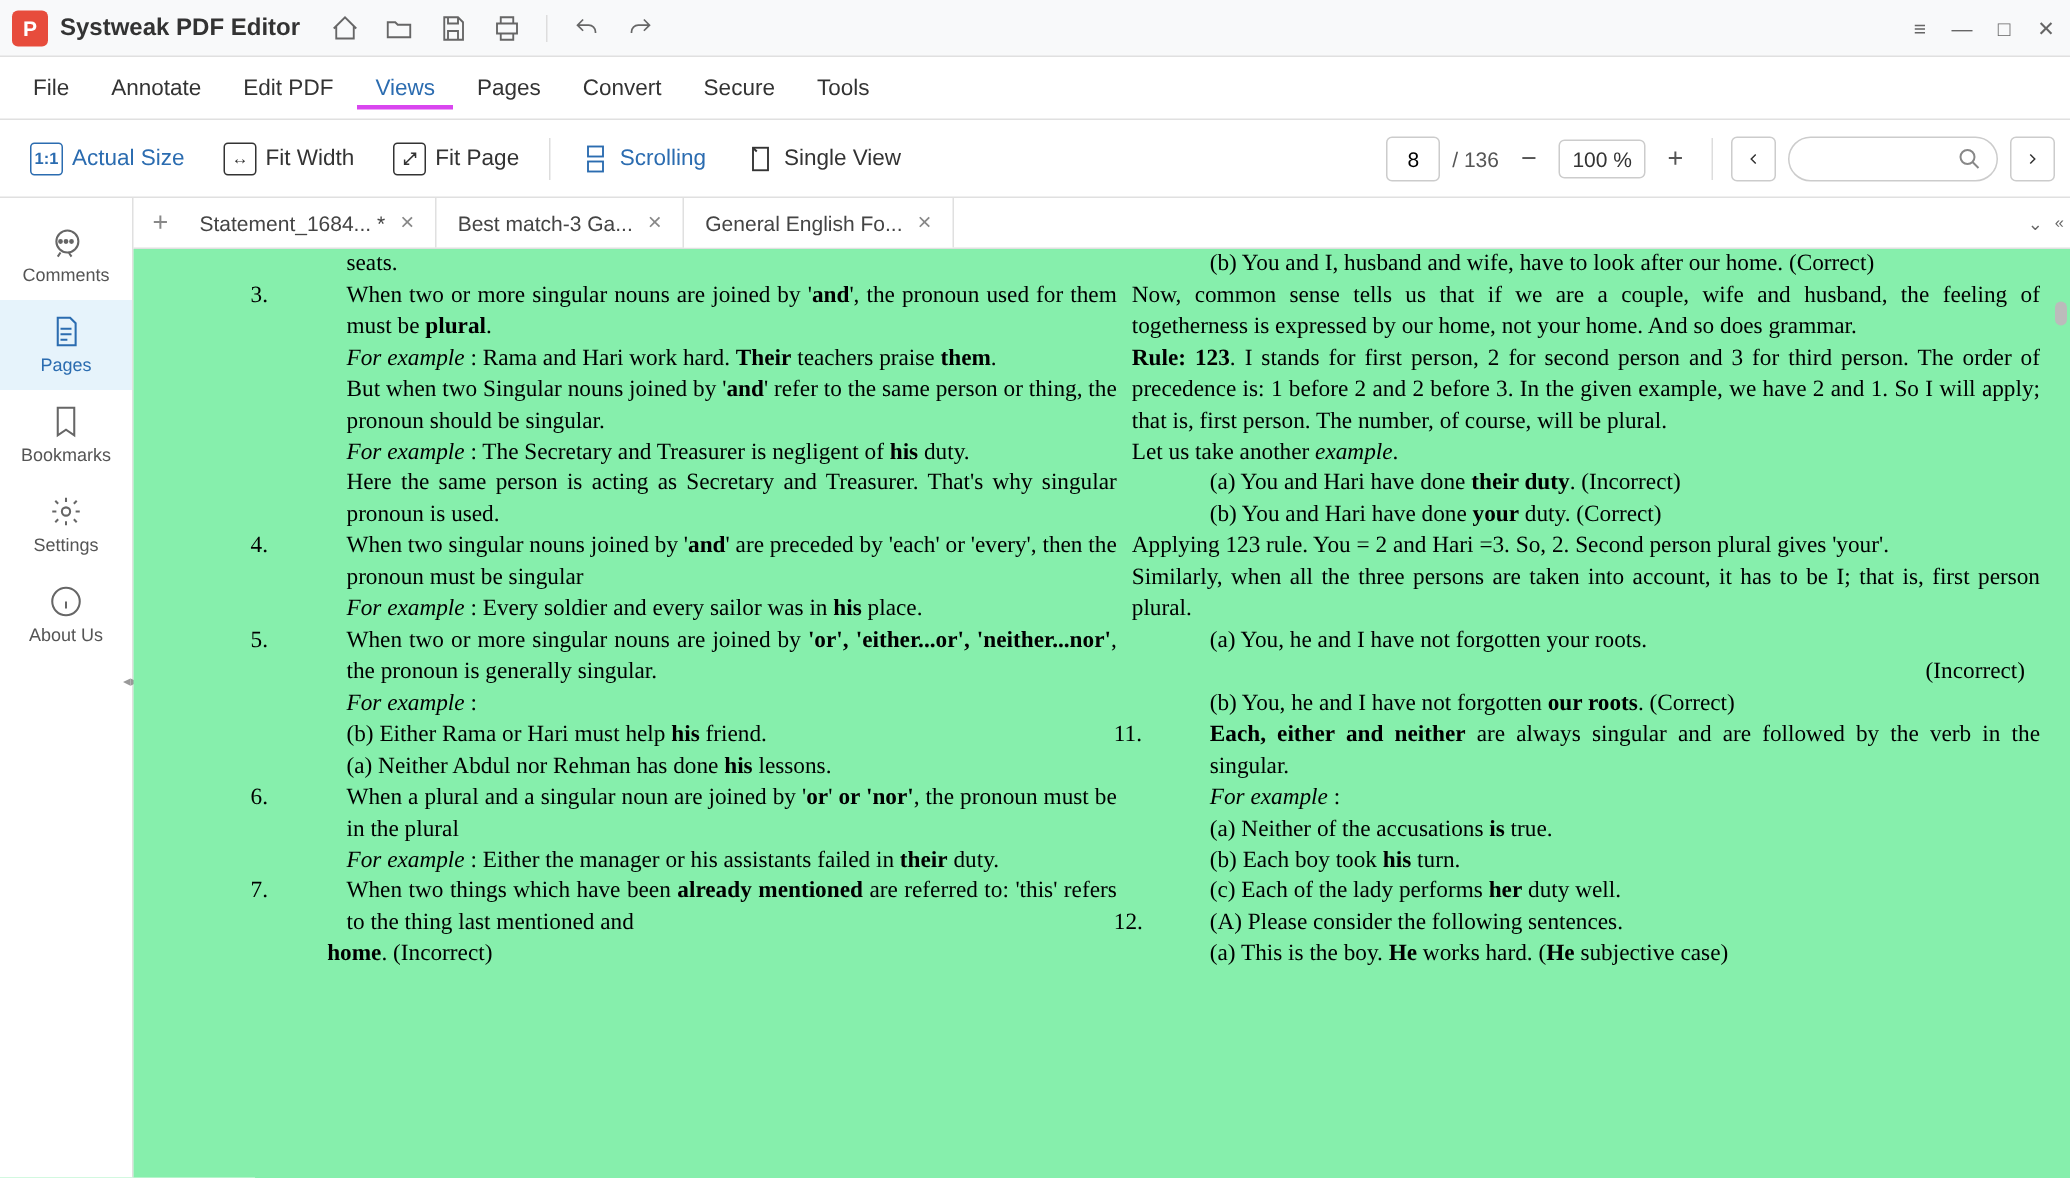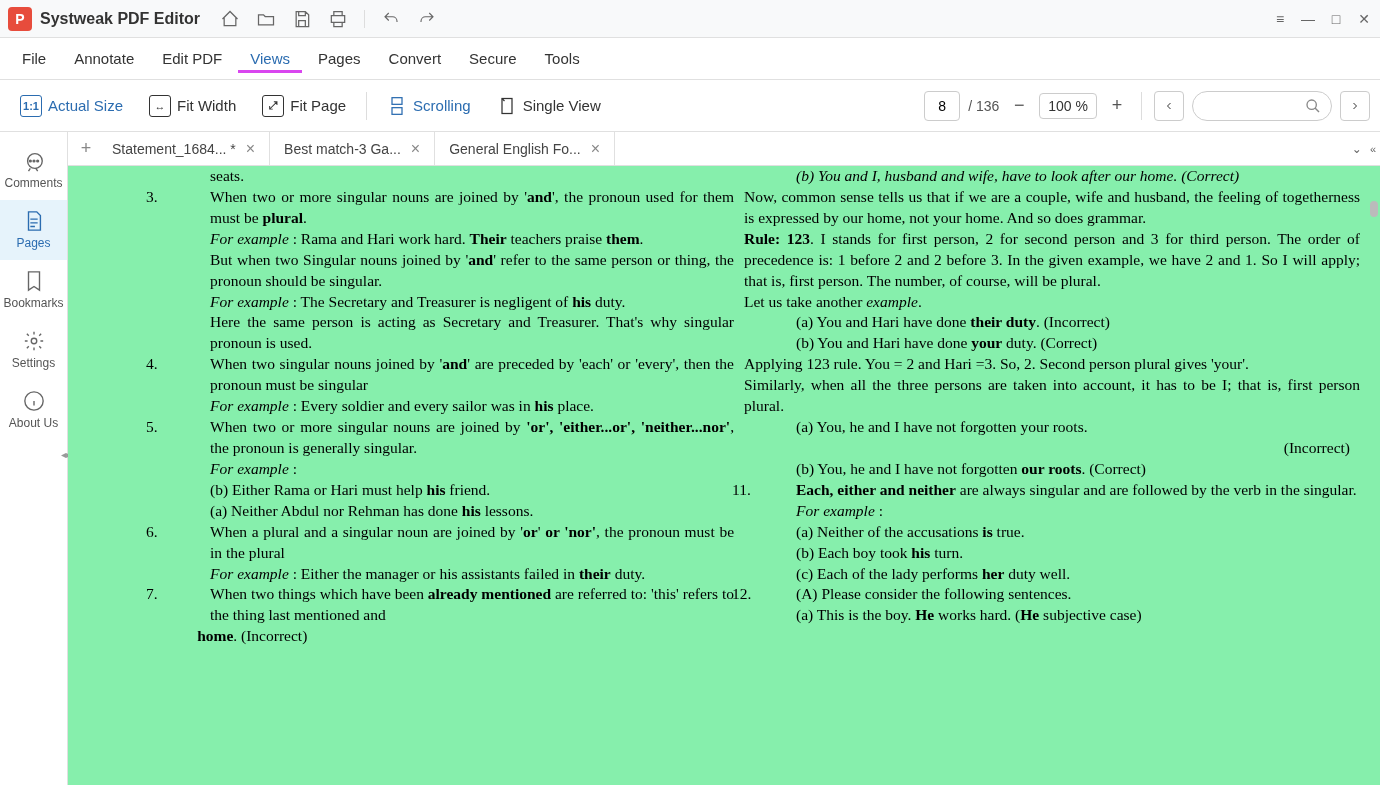--- a/index.html
+++ b/index.html
@@ -32,21 +32,21 @@
     .page-total { font-size: 14px; color: #555; }
     .zoom-box { border: 1px solid #ccc; border-radius: 4px; padding: 4px 8px; font-size: 14px; }
     .zoom-btn { width: 24px; height: 24px; cursor: pointer; display: flex; align-items: center; justify-content: center; color: #555; font-size: 18px; }
     .nav-btn { width: 30px; height: 30px; border: 1px solid #ccc; border-radius: 4px; display: flex; align-items: center; justify-content: center; cursor: pointer; }
     .search-box { width: 140px; height: 30px; border: 1px solid #ccc; border-radius: 15px; display: flex; align-items: center; justify-content: flex-end; padding: 0 10px; color: #888; }
     
     
     .content-wrapper { display: flex; height: calc(785px - 38px - 42px - 52px); }
     
     
-    .left-sidebar { width: 68px; background: #fff; border-right: 1px solid #e0e0e0; display: flex; flex-direction: column; align-items: center; padding-top: 8px; position: relative; }
+    .left-sidebar { width: 89px; background: #fff; border-right: 1px solid #e0e0e0; display: flex; flex-direction: column; align-items: center; padding-top: 8px; position: relative; }
     .sidebar-item { display: flex; flex-direction: column; align-items: center; gap: 4px; padding: 10px 0; cursor: pointer; width: 100%; }
     .sidebar-item.active { background: #e6f3fb; }
     .sidebar-item.active .sidebar-icon, .sidebar-item.active .sidebar-label { color: #2b6cb0; }
     .sidebar-icon { width: 22px; height: 22px; color: #666; display: flex; align-items: center; justify-content: center; }
     .sidebar-label { font-size: 12px; color: #555; }
     .sidebar-toggle { position: absolute; right: -6px; top: 310px; width: 14px; height: 24px; display: flex; align-items: center; justify-content: center; color: #999; font-size: 10px; cursor: pointer; }
     
     .main-area { flex: 1; display: flex; flex-direction: column; position: relative; }
     
     
@@ -271,21 +271,21 @@
         <p class="indent2"><i>For example</i><span> : Every soldier and every sailor was in </span><b>his</b><span> place.</span></p>
         <p class="indent"><span class="num">5.</span><span>When two or more singular nouns are joined by </span><b>'or', 'either...or', 'neither...nor'</b><span>, the pronoun is generally singular.</span></p>
         <p class="indent2"><i>For example</i><span> :</span></p>
         <p class="indent2"><span>(b)   Either Rama or Hari must help </span><b>his</b><span> friend.</span></p>
         <p class="indent2"><span>(a)   Neither Abdul nor Rehman has done </span><b>his</b><span> lessons.</span></p>
         <p class="indent"><span class="num">6.</span><span>When a plural and a singular noun are joined by '</span><b>or</b><span>' </span><b>or 'nor'</b><span>, the pronoun must be in the plural</span></p>
         <p class="indent2"><i>For example</i><span> : Either the manager or his assistants failed in </span><b>their</b><span> duty.</span></p>
         <p class="indent"><span class="num">7.</span><span>When two things which have been </span><b>already mentioned</b><span> are referred to: 'this' refers to the thing last mentioned and</span></p>
 
         <p class="sub" style="margin-left:-40px;">&nbsp;&nbsp;&nbsp;&nbsp;&nbsp;&nbsp;&nbsp;<b>home</b><span>. (Incorrect)</span></p>
-        <p class="indent2" style="margin-left:-40px;font-style:italic;">(b)   You and I, husband and wife, have to look after our home. (Correct)</p>
+        <p class="indent2" style="margin-left:-40px;">(b)   You and I, husband and wife, have to look after our home. (Correct)</p>
         <p style="margin-left:-40px;">Now, common sense tells us that if we are a couple, wife and husband, the feeling of togetherness is expressed by our home, not your home. And so does grammar.</p>
         <p style="margin-left:-40px;"><b>Rule: 123</b><span>. I stands for first person, 2 for second person and 3 for third person. The order of precedence is: 1 before 2 and 2 before 3. In the given example, we have 2 and 1. So I will apply; that is, first person. The number, of course, will be plural.</span></p>
         <p style="margin-left:-40px;"><span>Let us take another </span><i>example</i>.</p>
         <p class="indent2" style="margin-left:-40px;"><span>(a)   You and Hari have done </span><b>their duty</b><span>. (Incorrect)</span></p>
         <p class="indent2" style="margin-left:-40px;"><span>(b)   You and Hari have done </span><b>your</b><span> duty. (Correct)</span></p>
         <p style="margin-left:-40px;">Applying 123 rule. You = 2 and Hari =3. So, 2. Second person plural gives 'your'.</p>
         <p style="margin-left:-40px;">Similarly, when all the three persons are taken into account, it has to be I; that is, first person plural.</p>
         <p class="indent2" style="margin-left:-40px;">(a)   You, he and I have not forgotten your roots.</p>
         <p class="right-al" style="margin-left:-40px;">(Incorrect)</p>
         <p class="indent2" style="margin-left:-40px;"><span>(b)   You, he and I have not forgotten </span><b>our roots</b><span>. (Correct)</span></p>

